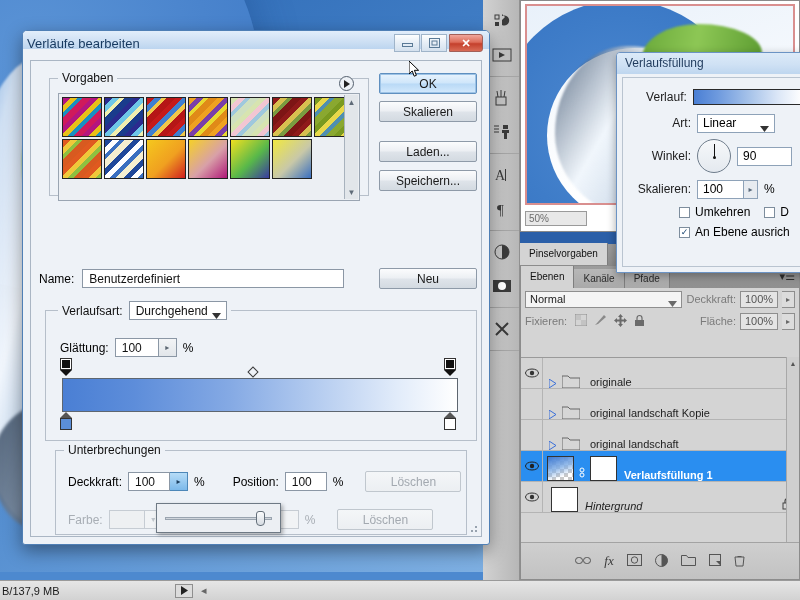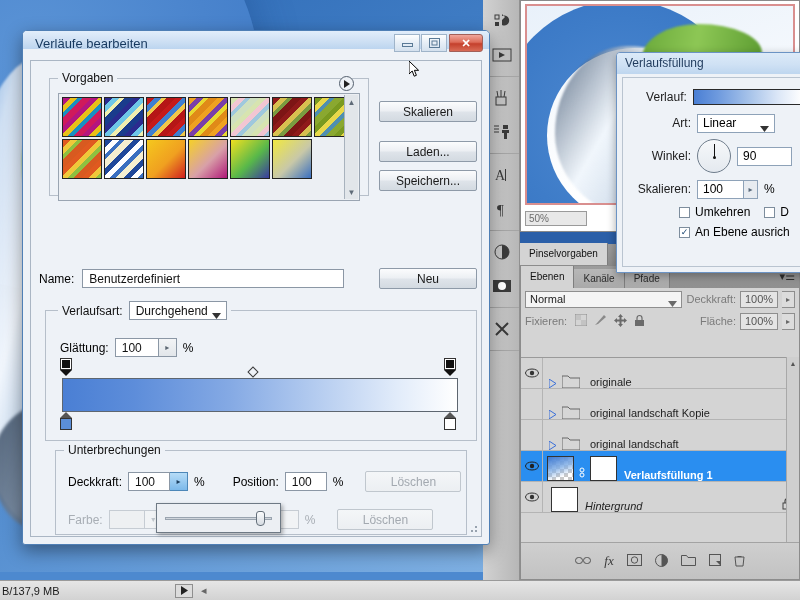--- a/index.html
+++ b/index.html
@@ -257,21 +257,21 @@
 
   
   .ge-dialog {
     position:absolute; left:22px; top:30px; width:468px; height:515px;
     background:#eef2f7;
     border:1px solid #4f7fb5;
     border-radius:5px 5px 3px 3px;
     box-shadow: 0 6px 18px rgba(0,0,0,.4);
   }
   .ge-title {
-    height:18px; line-height:26px; padding-left:12px; font-size:13px; color:#17395f;
+    height:18px; line-height:26px; padding-left:4px; font-size:13px; color:#17395f;
     background: linear-gradient(180deg,#e2eefb 0%, #d3e3f5 45%, #bcd5ef 100%);
     border-radius:4px 4px 0 0;
     position:relative;
   }
   .wbtns { position:absolute; right:6px; top:3px; display:flex; }
   .wb {
     width:26px; height:18px; border:1px solid #9fb4c9;
     background: linear-gradient(180deg,#fdfefe 0%, #e6eef6 50%, #d4e1ee 100%);
     display:flex; align-items:center; justify-content:center;
   }
@@ -798,20 +798,21 @@
         <div class="pz" style="background:linear-gradient(135deg,#f5d028 0%,#d8a0a8 55%,#b01878 100%);"></div>
         <div class="pz" style="background:linear-gradient(135deg,#f0e020 0%,#58b84a 55%,#3a3aa0 100%);"></div>
         <div class="pz" style="background:linear-gradient(135deg,#f0e840 0%,#c8c8a8 55%,#3a6fc0 100%);"></div>
         <div class="pres-scroll">
           <div>▲</div>
           <div>▼</div>
         </div>
       </div>
     </fieldset>
 
+    <div class="btn primary" style="position:absolute;left:348px;top:12px;width:98px;">OK</div>
     <div class="btn" style="position:absolute;left:348px;top:40px;width:98px;">Skalieren</div>
     <div class="btn" style="position:absolute;left:348px;top:80px;width:98px;">Laden...</div>
     <div class="btn" style="position:absolute;left:348px;top:109px;width:98px;">Speichern...</div>
 
     <div style="position:absolute;left:8px;top:208px;display:flex;align-items:center;gap:8px;">
       <span style="font-size:12px;">Name:</span>
       <div class="text-in" style="width:262px;">Benutzerdefiniert</div>
     </div>
     <div class="btn" style="position:absolute;left:348px;top:207px;width:98px;">Neu</div>
 

